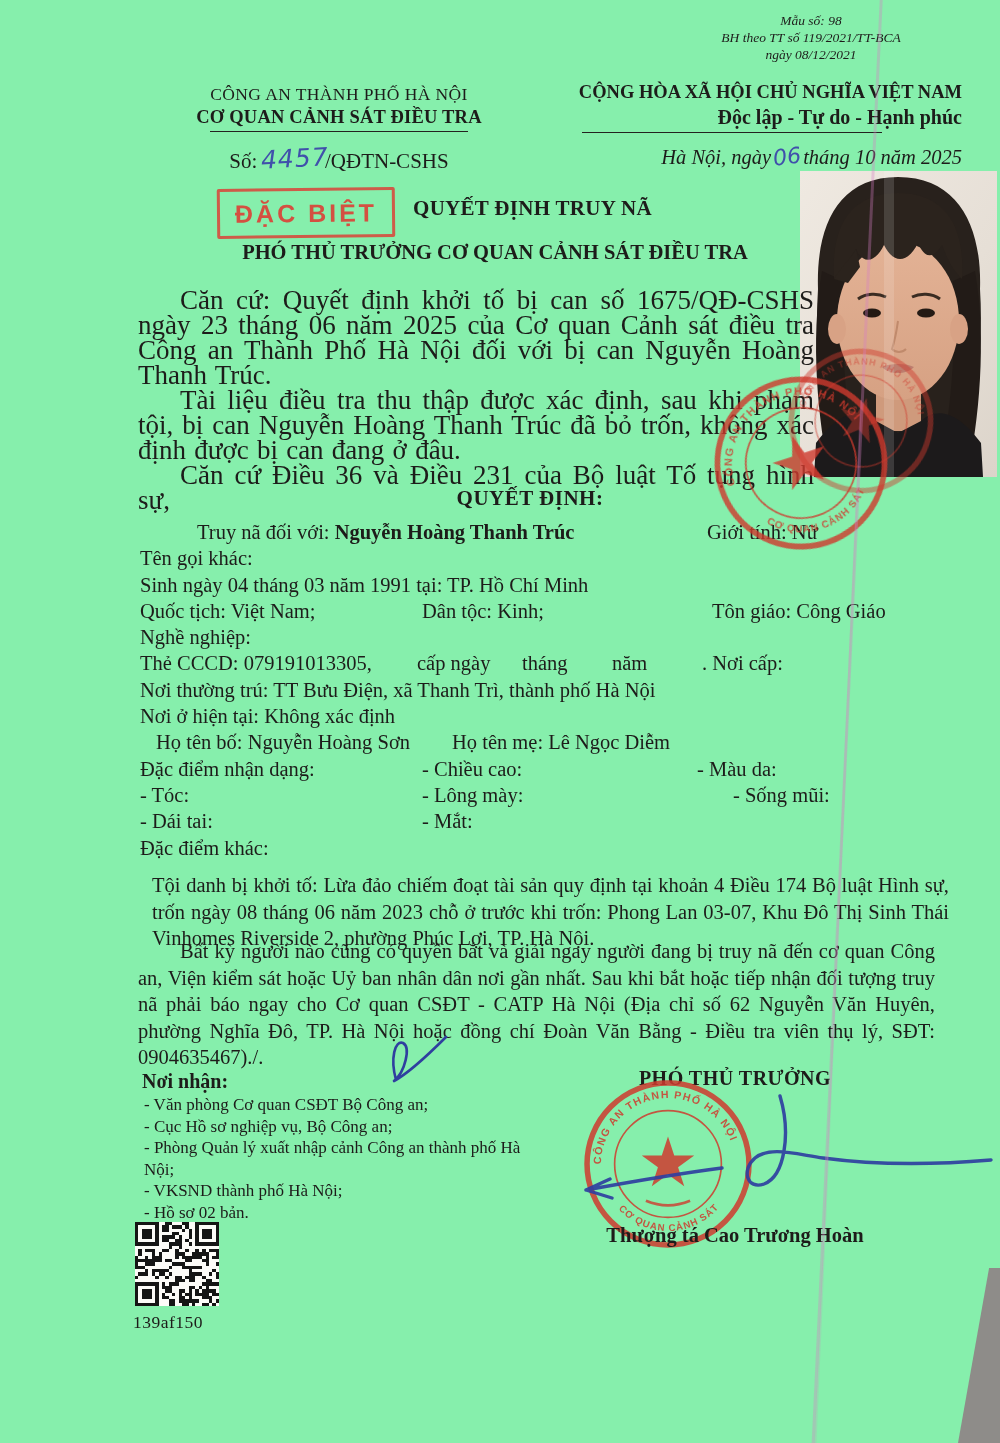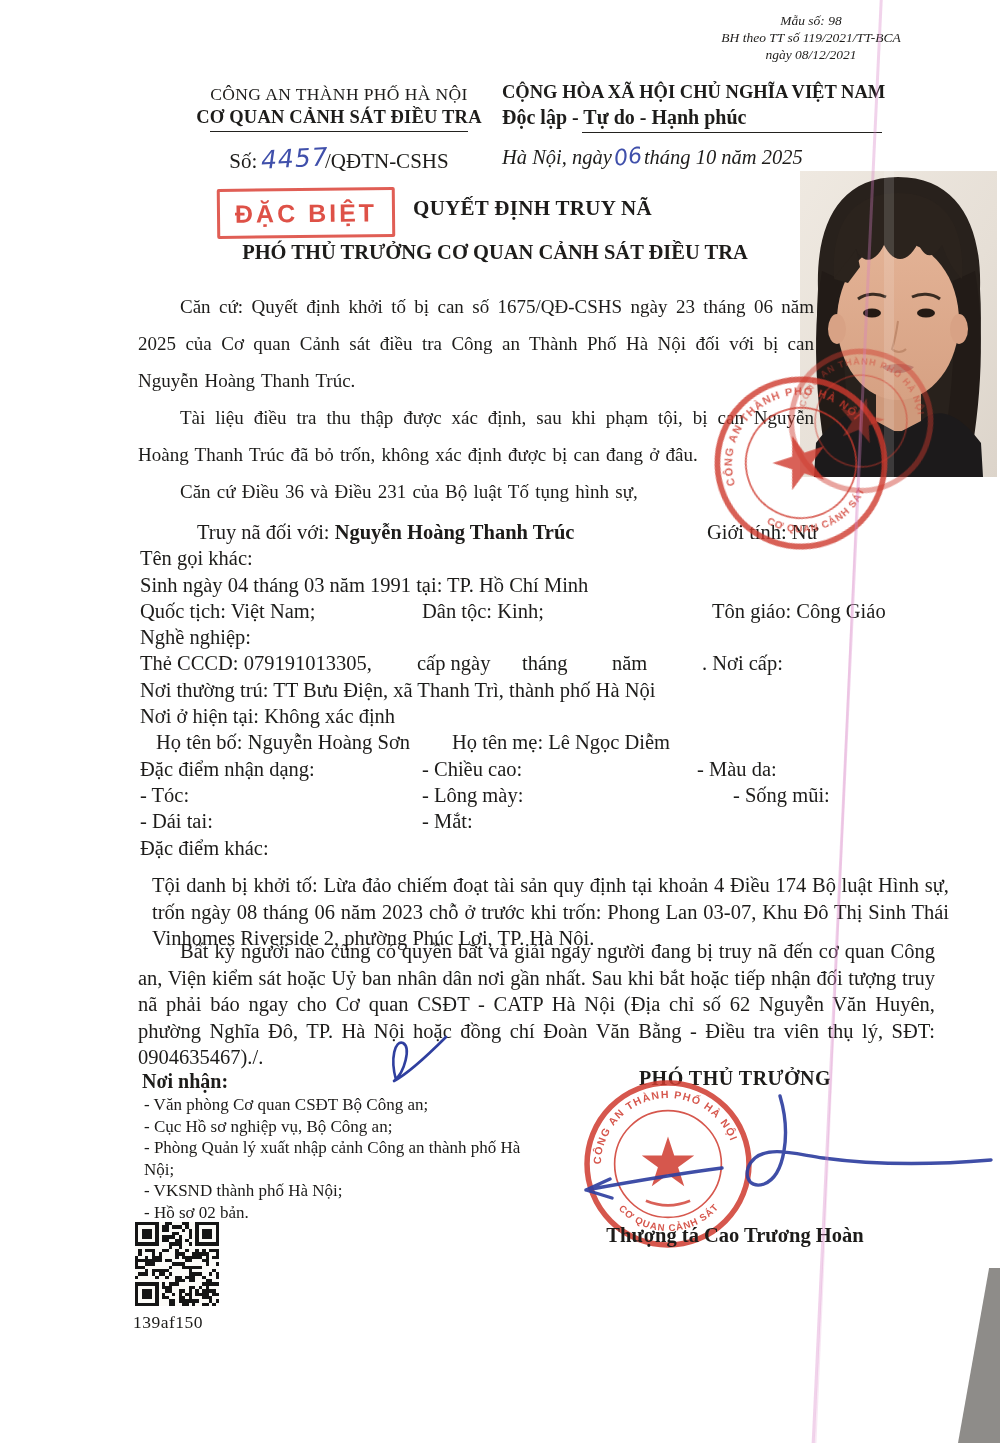--- a/index.html
+++ b/index.html
@@ -1,54 +1,54 @@
 <!DOCTYPE html>
 <html><head>
 <meta charset="utf-8">
 <style>
   html,body{margin:0;padding:0;background:#e9e9e7;}
-  .page{position:relative;width:1000px;height:1443px;margin:0 auto;background:#ffffff;
+  .page{position:relative;width:1000px;height:1443px;margin:0 auto;background:#86efac;
         overflow:hidden;font-family:"Liberation Serif","DejaVu Serif",serif;color:#1d1c1a;}
   .abs{position:absolute;}
   .bold{font-weight:bold;}
   .just{text-align:justify;}
 
   
   .corner-note{top:12px;right:56px;width:266px;font-style:italic;font-size:13.5px;
                line-height:17px;text-align:center;}
 
   
   .hdr-left{left:140px;top:84px;width:398px;text-align:center;}
   .hdr-left .l1{font-size:17.5px;letter-spacing:.4px;}
   .hdr-left .l2{font-size:18.5px;font-weight:bold;letter-spacing:.2px;margin-top:2px;}
   .hdr-rule{height:0;border-bottom:1.6px solid #23221f;margin:3px auto 0;}
   .hdr-left .num{margin-top:13px;font-size:21px;}
   .hand{color:#4050ab;font-family:"DejaVu Sans",sans-serif;font-style:italic;}
   .hand.num4457{font-size:25px;letter-spacing:1px;display:inline-block;
                 transform:rotate(-3deg);margin:0 -4px 0 4px;position:relative;top:-1px;}
   .hand.day06{font-size:22px;display:inline-block;transform:rotate(-7deg);margin:0 2px;}
-  .hdr-right{left:502px;top:82px;width:460px;text-align:left;}
+  .hdr-right{left:502px;top:82px;width:460px;text-align:right;}
   .hdr-right .l1{font-size:18.5px;font-weight:bold;}
   .hdr-right .l2{font-size:20px;font-weight:bold;margin-top:3px;}
   .hdr-right .date{margin-top:11px;font-size:20.5px;font-style:italic;}
 
   
   .photo{left:800px;top:171px;width:197px;height:306px;z-index:1;}
 
   
   .stamp-box{left:217px;top:188px;width:172px;height:44px;border:3.4px solid rgba(219,66,55,.85);
              border-radius:2px;display:flex;align-items:center;justify-content:center;
              transform:rotate(-.6deg);z-index:2;}
   .stamp-box span{font-family:"Liberation Sans","DejaVu Sans",sans-serif;font-weight:bold;
              font-size:25px;letter-spacing:3px;color:rgba(219,66,55,.92);}
   .doc-title{left:413px;top:196px;font-size:21px;font-weight:bold;letter-spacing:.3px;}
   .doc-subtitle{left:170px;top:241px;width:650px;text-align:center;font-size:20.5px;font-weight:bold;}
 
   
-  .preamble{left:138px;top:288px;width:676px;font-size:19px;line-height:37px;z-index:2;}
+  .preamble{left:138px;top:288px;width:676px;font-size:27px;line-height:25px;z-index:2;}
   .preamble p{margin:0;text-indent:42px;word-spacing:1.5px;}
   .decision-heading{left:130px;top:486px;width:800px;text-align:center;
                     font-size:21px;font-weight:bold;letter-spacing:.5px;}
   .info-rows{left:140px;top:521px;width:830px;font-size:20.5px;z-index:2;}
   .info-row{position:relative;height:26.3px;}
   .info-cell{position:absolute;top:0;white-space:nowrap;}
   .charge{left:140px;top:860px;width:797px;font-size:20.5px;line-height:26.5px;margin:12px;z-index:2;}
   .arrest{left:138px;top:938px;width:797px;font-size:20.5px;line-height:26.5px;
           text-indent:42px;margin:0;z-index:2;}
 
@@ -148,20 +148,21 @@
 
   <div class="abs doc-title">QUYẾT ĐỊNH TRUY NÃ</div>
   <div class="abs doc-subtitle">PHÓ THỦ TRƯỞNG CƠ QUAN CẢNH SÁT ĐIỀU TRA</div>
 
   <div class="abs preamble just">
     <p>Căn cứ: Quyết định khởi tố bị can số 1675/QĐ-CSHS ngày 23 tháng 06 năm 2025 của Cơ quan Cảnh sát điều tra Công an Thành Phố Hà Nội đối với bị can Nguyễn Hoàng Thanh Trúc.</p>
     <p>Tài liệu điều tra thu thập được xác định, sau khi phạm tội, bị can Nguyễn Hoàng Thanh Trúc đã bỏ trốn, không xác định được bị can đang ở đâu.</p>
     <p>Căn cứ Điều 36 và Điều 231 của Bộ luật Tố tụng hình sự,</p>
   </div>
 
+  <div class="abs decision-heading">QUYẾT ĐỊNH:</div>
 
   <div class="abs info-rows">
       <div class="info-row">
         <span class="info-cell" style="left: 57px;"><span>Truy nã đối với: </span><span class="bold">Nguyễn Hoàng Thanh Trúc</span></span>
         <span class="info-cell" style="left: 567px;"><span>Giới tính: Nữ</span></span>
       </div>
       <div class="info-row">
         <span class="info-cell" style="left: 0px;"><span>Tên gọi khác:</span></span>
       </div>
       <div class="info-row">

